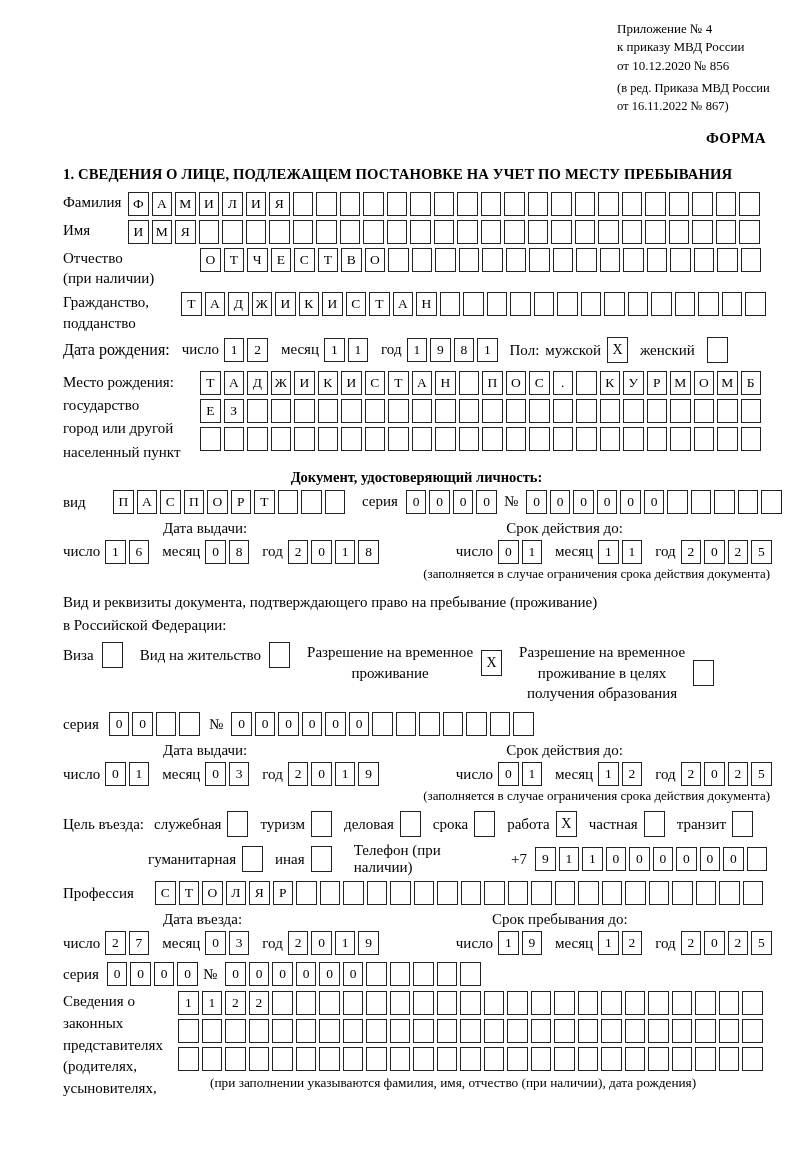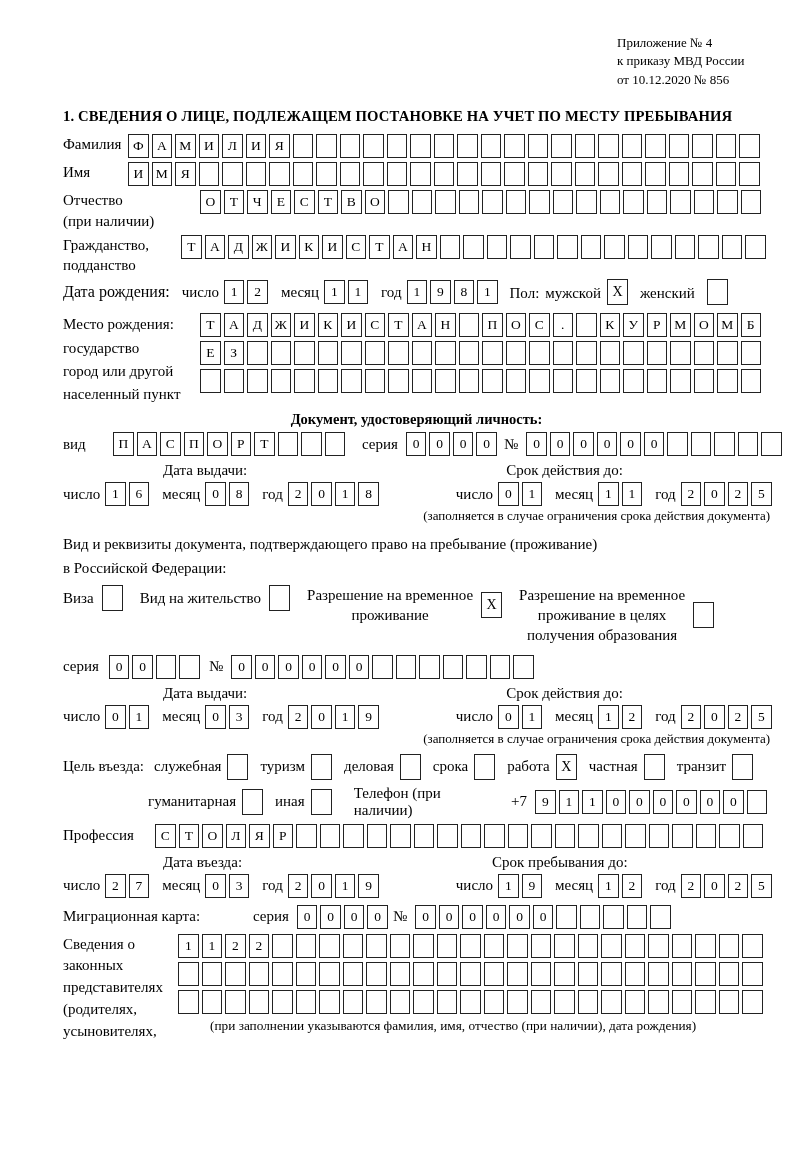--- a/index.html
+++ b/index.html
@@ -1,18 +1,18 @@
 <!DOCTYPE html>
 <html><head>
 <meta charset="utf-8">
 <style>
   html,body{margin:0;padding:0;background:#fff;}
   body{width:800px;height:1163px;overflow:hidden;color:#000;
        font-family:"Liberation Serif","DejaVu Serif",serif;}
-  .sheet{box-sizing:border-box;width:800px;height:989px;padding:34px 30px 0 63px;}
+  .sheet{box-sizing:border-box;width:800px;height:989px;padding:20px 30px 0 63px;}
 
   
   .appendix{margin-left:554px;font-size:13px;line-height:1.42;}
   .amendment{margin-left:554px;font-size:12.5px;line-height:1.42;margin-top:5px;}
   .forma{text-align:right;font-weight:bold;font-size:15px;margin-top:14px;padding-right:4px;letter-spacing:.3px;}
 
   .title{margin-top:15px;text-align:center;font-weight:bold;font-size:15.5px;line-height:1.5;}
   .title .blank-line{display:inline-block;width:50px;border-bottom:2px solid #222;height:14px;margin-left:8px;}
   .section-title{margin-top:19px;font-weight:bold;font-size:14.7px;letter-spacing:.1px;}
 
@@ -61,21 +61,26 @@
 </head>
 <body>
 
 <div class="sheet">
 
   <div class="appendix">
     <div>Приложение № 4</div>
     <div>к приказу МВД России</div>
     <div>от 10.12.2020 № 856</div>
   </div>
-
+  <div class="amendment">
+    <div>(в ред. Приказа МВД России</div>
+    <div>от 16.11.2022 № 867)</div>
+  </div>
+
+  <div class="forma">ФОРМА</div>
 
 
   <div class="section-title">1. СВЕДЕНИЯ О ЛИЦЕ, ПОДЛЕЖАЩЕМ ПОСТАНОВКЕ НА УЧЕТ ПО МЕСТУ ПРЕБЫВАНИЯ</div>
 
   <div class="frow" style="margin-top:9px;">
     <span class="flabel lbl-w65">Фамилия</span>
     <span class="cells">
         <span class="cell">Ф</span>
         <span class="cell">А</span>
         <span class="cell">М</span>
@@ -630,21 +635,20 @@
         <span class="cells">
           <span class="cell">2</span>
           <span class="cell">0</span>
           <span class="cell">2</span>
           <span class="cell">5</span>
         </span>
       </span>
   </div>
 
   <div class="frow" style="align-items:center;margin-top:7px;">
-    <span class="flabel" style="width:190px;">Миграционная карта:</span>
     <span class="inline-label" style="margin:0 8px 0 0;">серия</span>
     <span class="cells">
         <span class="cell">0</span>
         <span class="cell">0</span>
         <span class="cell">0</span>
         <span class="cell">0</span>
       </span>
     <span class="inline-label" style="margin:0 8px 0 2px;">№</span>
     <span class="cells">
         <span class="cell">0</span>

